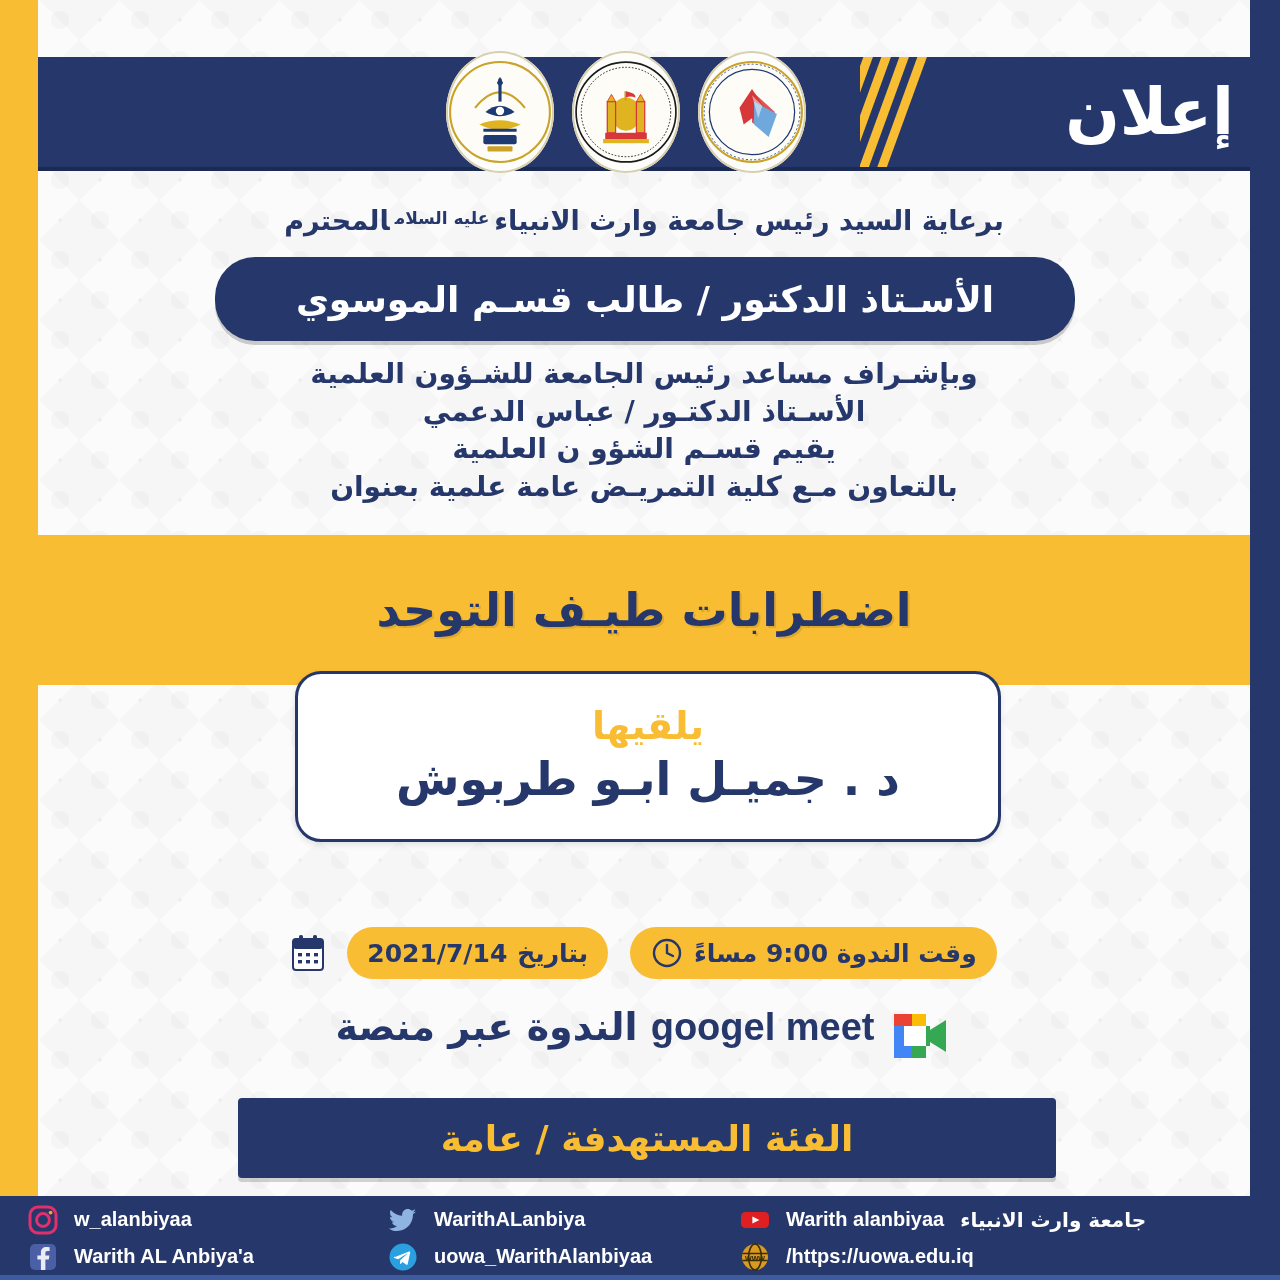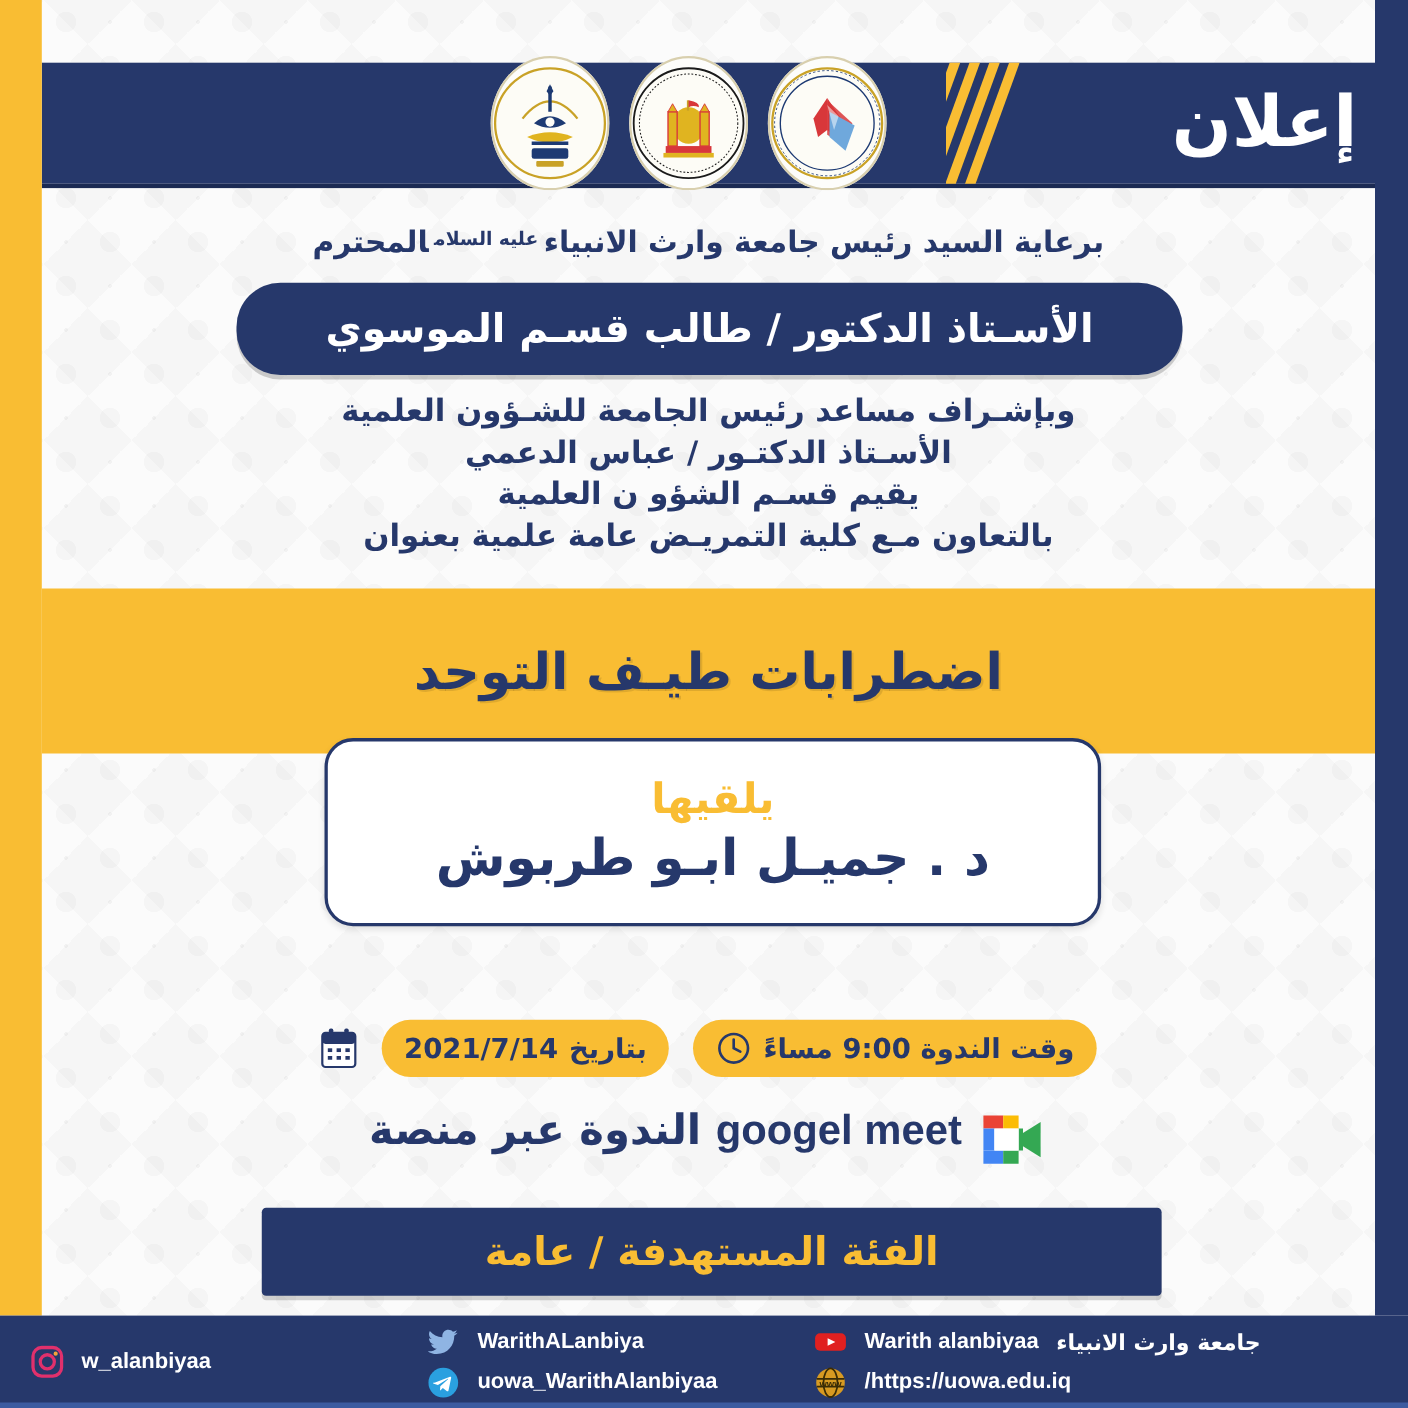--- a/index.html
+++ b/index.html
@@ -316,20 +316,29 @@
       <div class="frow">
         <span>
           <svg class="sico" viewBox="0 0 30 30" aria-hidden="true">
             <rect x="2" y="2" width="26" height="26" rx="8" fill="none" stroke="#e1306c" stroke-width="3"></rect>
             <circle cx="15" cy="15" r="6.4" fill="none" stroke="#e1306c" stroke-width="3"></circle>
             <circle cx="22.6" cy="7.6" r="1.9" fill="#f4a23b"></circle>
           </svg>
         </span>
         <span class="lbl">w_alanbiyaa</span>
       </div>
+      <div class="frow">
+        <span>
+          <svg class="sico" viewBox="0 0 30 30" aria-hidden="true">
+            <rect x="2" y="2" width="26" height="26" rx="5" fill="#4a5fa5"></rect>
+            <path d="M17.4 28 V17.6 h3.4 l0.6 -4.2 h-4 V10.9 c0 -1.2 0.4 -2 2.1 -2 h2.1 V5.2 C21.1 5.1 19.8 5 18.3 5 c-3.2 0 -5.4 1.9 -5.4 5.5 v2.9 H9.4 v4.2 h3.5 V28 Z" fill="#e9ebf5"></path>
+          </svg>
+        </span>
+        <span class="lbl">Warith AL Anbiya'a</span>
+      </div>
     </div>
 
     <div class="fcol c2">
       <div class="frow">
         <span>
           <svg class="sico" viewBox="0 0 30 30" aria-hidden="true">
             <path d="M28 6.5 c-1 0.45 -2.1 0.75 -3.2 0.9 c1.15 -0.7 2.03 -1.8 2.45 -3.1 c-1.08 0.64 -2.27 1.1 -3.54 1.35 C22.69 4.56 21.24 3.9 19.64 3.9 c-3.07 0 -5.56 2.49 -5.56 5.56 c0 0.44 0.05 0.86 0.15 1.27 C9.6 10.5 5.5 8.28 2.76 4.9 c-0.48 0.82 -0.75 1.78 -0.75 2.8 c0 1.93 0.98 3.63 2.48 4.63 c-0.91 -0.03 -1.77 -0.28 -2.52 -0.7 v0.07 c0 2.69 1.92 4.94 4.46 5.45 c-0.47 0.13 -0.96 0.2 -1.47 0.2 c-0.36 0 -0.71 -0.04 -1.05 -0.1 c0.71 2.21 2.76 3.82 5.2 3.86 c-1.9 1.49 -4.3 2.38 -6.91 2.38 c-0.45 0 -0.89 -0.03 -1.33 -0.08 C2.9 24.98 5.84 26 9 26 c10.3 0 15.95 -8.54 15.95 -15.95 l-0.02 -0.73 C26.1 8.6 27.13 7.63 28 6.5 Z" fill="#8fb4e3"></path>
           </svg>
         </span>
         <span class="lbl">WarithALanbiya</span>

